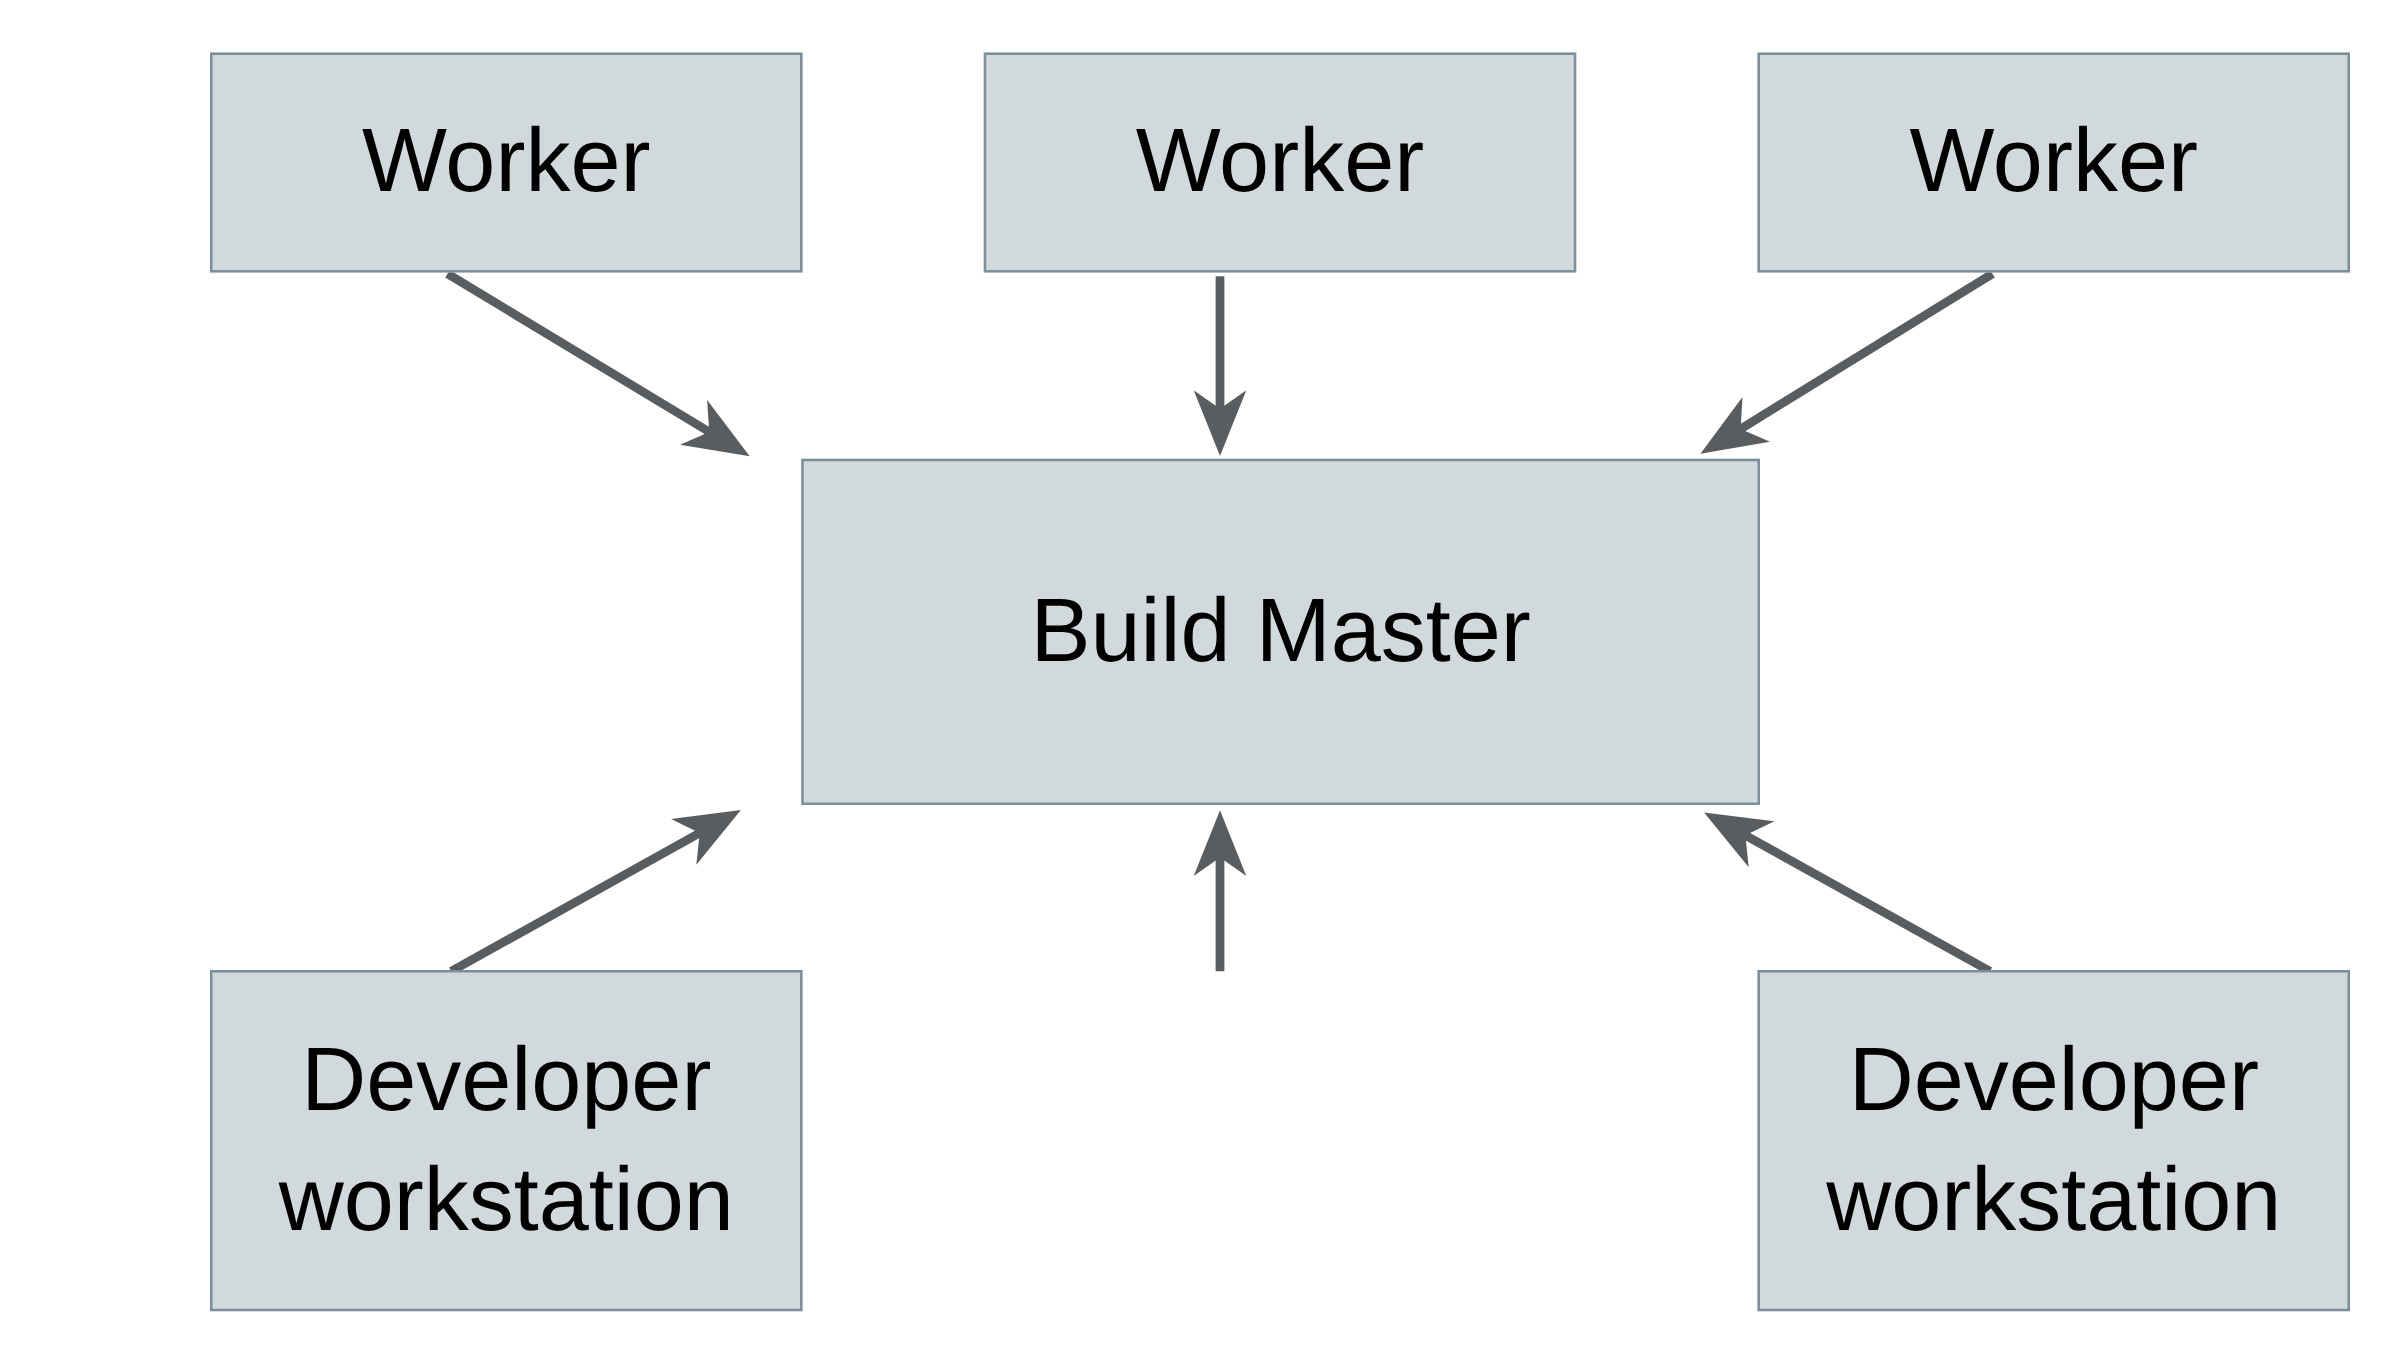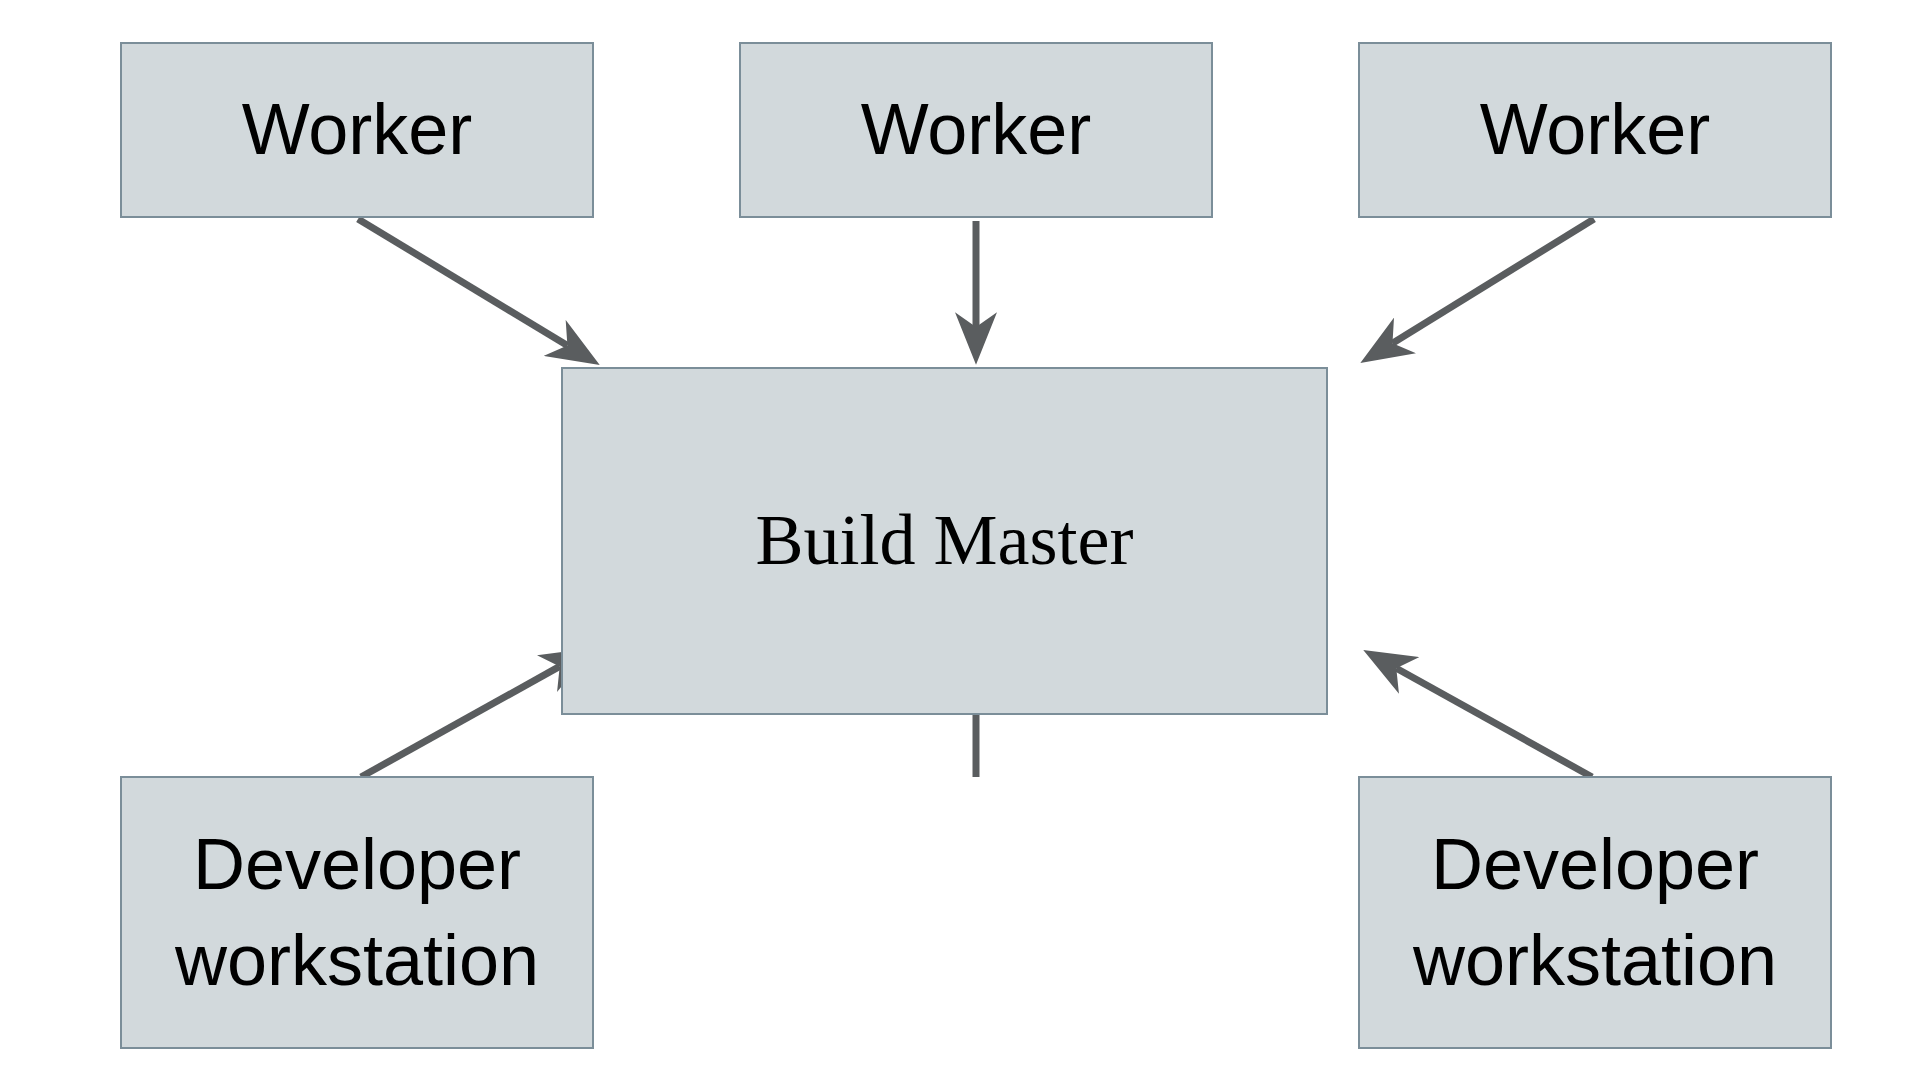--- a/index.html
+++ b/index.html
@@ -36,27 +36,28 @@
     background: #d2d9dc;
     border: 2px solid #7b8e99;
     display: flex;
     align-items: center;
     justify-content: center;
     text-align: center;
     color: #000000;
     font-size: 72px;
     line-height: 1.32;
     padding: 0 10px;
+    margin-left: 48px;
   }
   
   .pos-worker-1 { left: 120px; top: 42px;  width: 474px; height: 176px; }
   .pos-worker-2 { left: 739px; top: 42px;  width: 474px; height: 176px; }
   .pos-worker-3 { left: 1358px; top: 42px; width: 474px; height: 176px; }
   
-  .pos-build-master { left: 561px; top: 367px; width: 767px; height: 348px; font-family: Liberation Serif, serif; }
+  .pos-build-master { left: 593px; top: 367px; width: 767px; height: 277px; }
   
   .pos-dev-1 { left: 120px; top: 776px;  width: 474px; height: 273px; }
   .pos-ci    { left: 739px; top: 776px;  width: 474px; height: 273px; }
   .pos-dev-2 { left: 1358px; top: 776px; width: 474px; height: 273px; }
 </style>
 </head>
 <body>
 
 <div class="canvas">
 

